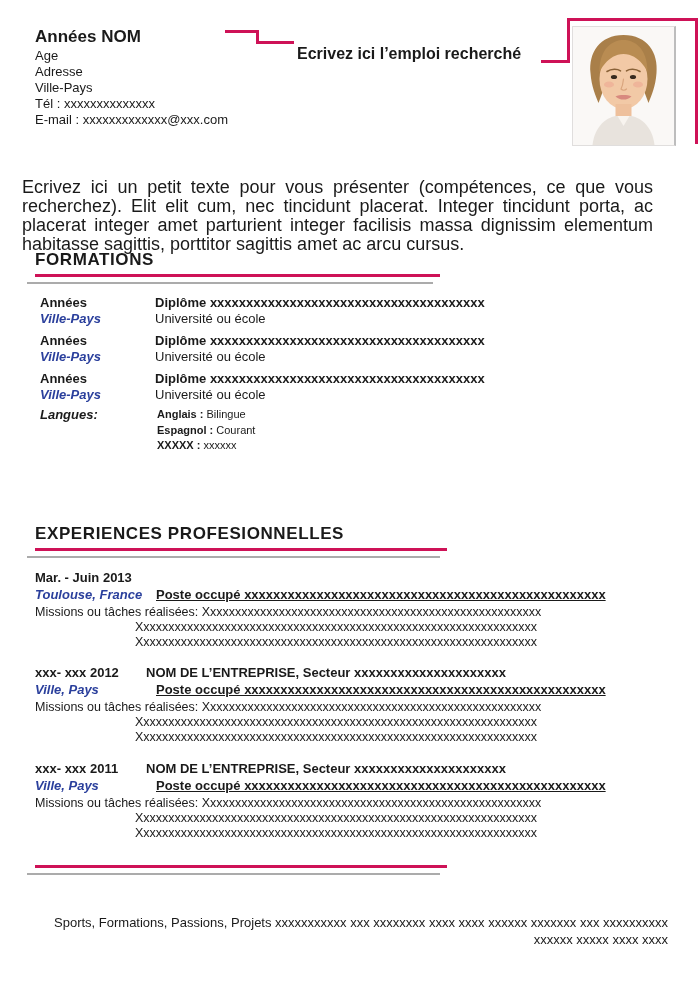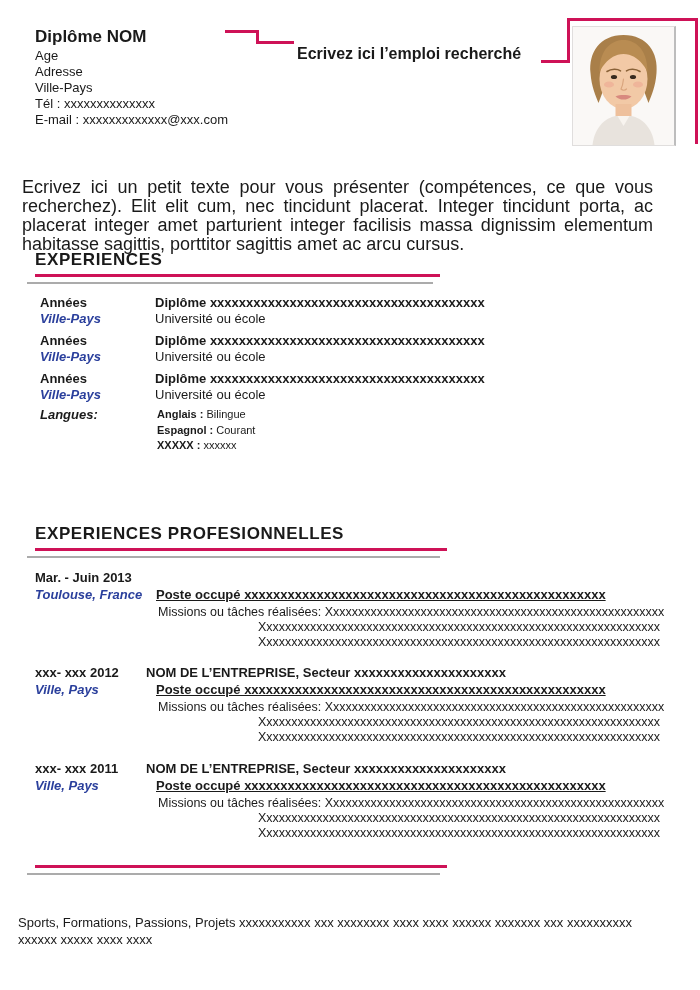--- a/index.html
+++ b/index.html
@@ -35,32 +35,32 @@
   .lang-items{font-size:11px;line-height:15.5px;padding-left:2px;}
   .software{left:35px;width:640px;font-size:12.5px;line-height:15.5px;}
   .soft-label{font-weight:bold;font-style:italic;font-size:13px;}
   
   .exp-entry{left:35px;width:645px;}
   .exp-row1{display:flex;font-size:13px;line-height:17px;font-weight:bold;}
   .exp-date{width:111px;flex:0 0 auto;}
   .exp-row2{display:flex;font-size:13px;line-height:17px;}
   .exp-loc{width:121px;flex:0 0 auto;}
   .exp-poste{font-weight:bold;text-decoration:underline;}
-  .exp-missions{margin-left:123px;margin-top:2px;font-size:12.5px;line-height:15px;}
+  .exp-missions{margin-top:2px;font-size:12.5px;line-height:15px;}
   .m-cont{margin-left:100px;}
   
-  .interests-text{left:18px;top:915px;width:632px;font-size:13px;line-height:16.5px;}
+  .interests-text{left:36px;top:915px;width:632px;font-size:13px;line-height:16.5px;text-align:right;}
 </style>
 </head>
 <body>
 
 <div class="page">
 
   <div class="abs" style="left:35px;top:26px;">
-    <div class="name">Diplôme NOM</div>
+    <div class="name">Années NOM</div>
     <div class="contact">
       <div>Age</div>
       <div>Adresse</div>
       <div>Ville-Pays</div>
       <div>Tél : xxxxxxxxxxxxxx</div>
       <div>E-mail : xxxxxxxxxxxxx@xxx.com</div>
     </div>
   </div>
 
   <div class="abs pink" style="left:225px;top:30px;width:34px;height:3px;"></div>
@@ -90,21 +90,21 @@
       <path d="M42 69.5 C46 67.6 54 67.6 58 69.5 C54 73.6 46 73.6 42 69.5 Z" fill="#d8897e"></path>
       <path d="M42 77 L42 92 L58 92 L58 77 Z" fill="#eec09c"></path>
       <path d="M19 118 C21 100 32 91 42 89 L58 89 C68 91 79 100 81 118 Z" fill="#e8e3dd"></path>
       <path d="M44 89 L50 99 L56 89 Z" fill="#f8f4ef"></path>
     </svg>
   </div>
 
   <div class="abs intro">Ecrivez ici un petit texte pour vous présenter (compétences, ce que vous recherchez). Elit elit cum, nec tincidunt placerat. Integer tincidunt porta, ac placerat integer amet parturient integer facilisis massa dignissim elementum habitasse sagittis, porttitor sagittis amet ac arcu cursus.</div>
 
   <div class="abs section-head" style="top:250px;">
-    <div class="head-title">EXPERIENCES</div>
+    <div class="head-title">FORMATIONS</div>
     <div class="head-line-pink" style="width:405px;"></div>
     <div class="head-line-gray" style="width:406px;"></div>
   </div>
 
   <div class="abs form-row" style="top:295px;">
     <div class="col-left">
       <div class="bold">Années</div>
       <div class="loc-blue">Ville-Pays</div>
     </div>
     <div>

